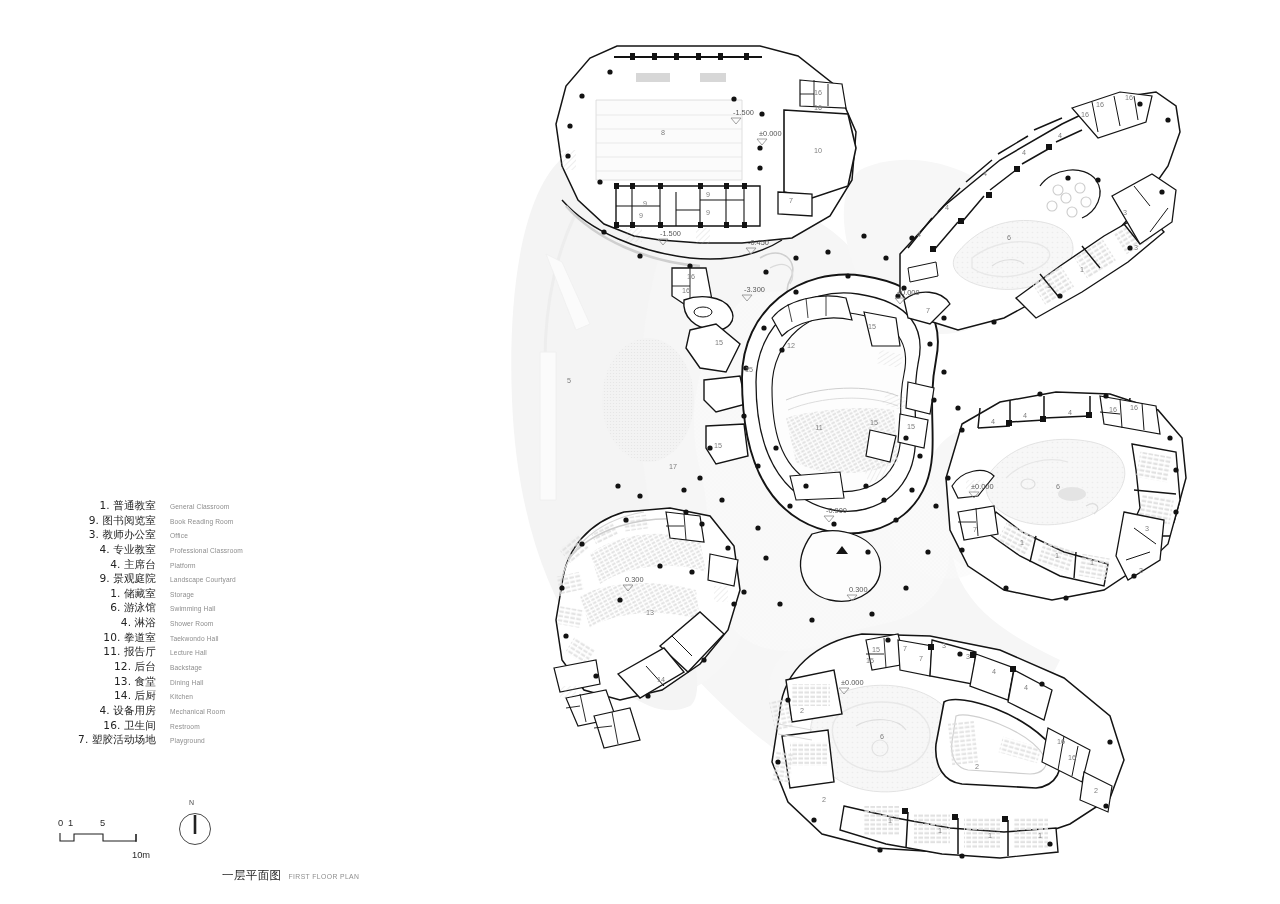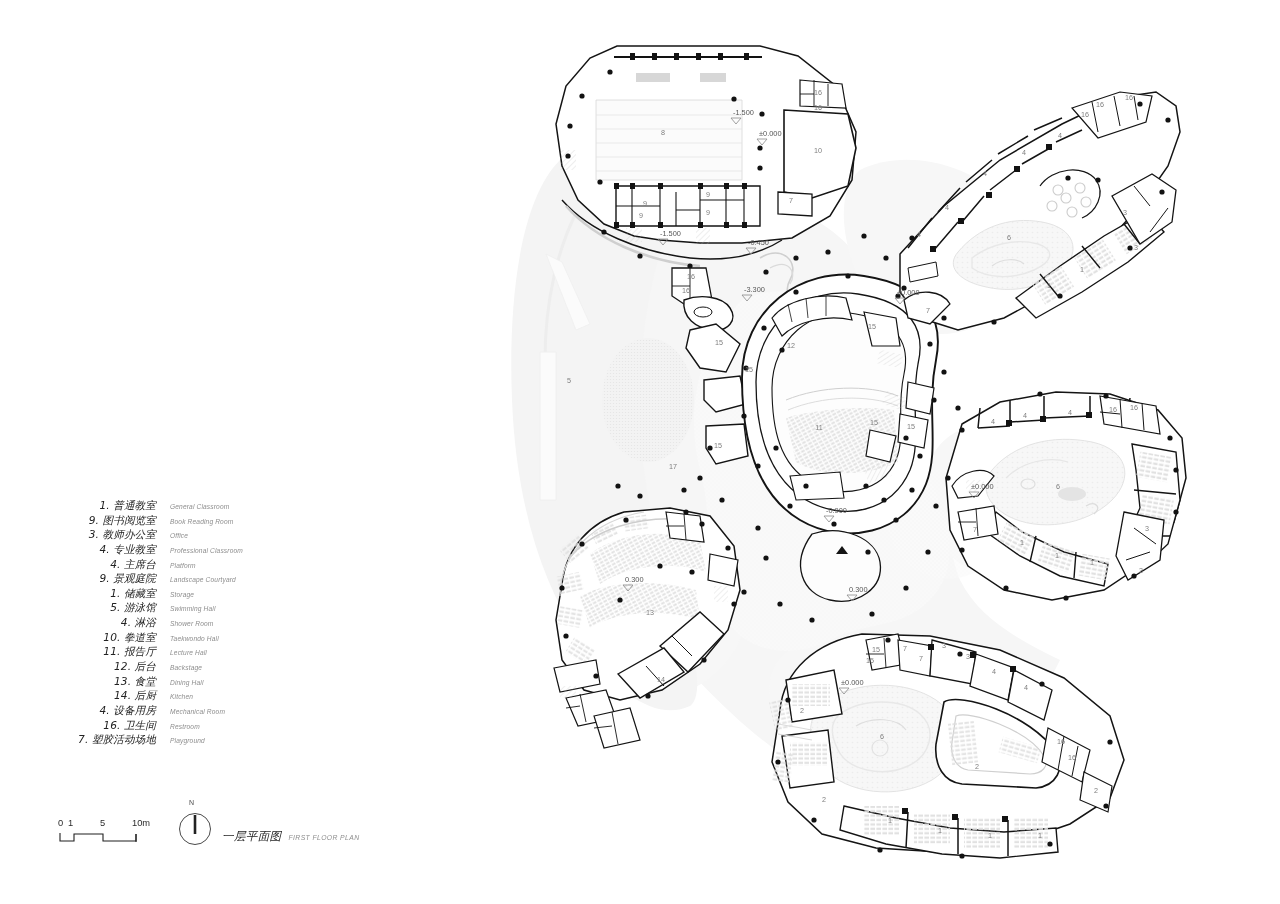--- a/index.html
+++ b/index.html
@@ -6,21 +6,21 @@
   html,body{margin:0;padding:0;background:#ffffff;}
   body{
     width:1280px;height:904px;position:relative;overflow:hidden;
     font-family:"Liberation Sans","DejaVu Sans",sans-serif;
     color:#1a1a1a;
   }
   #sheet{position:absolute;inset:0;}
 
   
   #legend{
-    position:absolute;left:58px;top:498px;width:250px;font-style:italic;
+    position:absolute;left:58px;top:498px;width:250px;
   }
   .legend-row{
     display:flex;align-items:baseline;height:14.65px;line-height:14.65px;
   }
   .legend-num{
     width:98px;text-align:right;
     font-size:10.6px;color:#232323;white-space:nowrap;
     font-family:"DejaVu Sans","Liberation Sans",sans-serif;
     letter-spacing:.1px;
   }
@@ -41,21 +41,21 @@
 
   
   #north{position:absolute;left:172px;top:801px;width:46px;height:50px;}
   #north .nlabel{
     position:absolute;left:17px;top:-2px;font-size:7px;color:#4a4a4a;
     font-family:"Liberation Sans",sans-serif;
   }
 
   
   #plan-title{
-    position:absolute;left:222px;top:829px;display:flex;align-items:baseline;font-style:italic;
+    position:absolute;left:222px;top:868px;display:flex;align-items:baseline;
   }
   #plan-title .cn{
     font-size:11.5px;color:#1d1d1d;letter-spacing:.4px;
     font-family:"DejaVu Sans","Liberation Sans",sans-serif;
   }
   #plan-title .en{
     font-size:6.8px;color:#8d8d8d;margin-left:7px;letter-spacing:.4px;
     font-family:"Liberation Sans",sans-serif;
   }
 
@@ -791,21 +791,21 @@
       </div>
       <div class="legend-row">
         <span class="legend-num">9. 景观庭院</span>
         <span class="legend-en">Landscape Courtyard</span>
       </div>
       <div class="legend-row">
         <span class="legend-num">1. 储藏室</span>
         <span class="legend-en">Storage</span>
       </div>
       <div class="legend-row">
-        <span class="legend-num">5. 游泳馆</span>
+        <span class="legend-num">6. 游泳馆</span>
         <span class="legend-en">Swimming Hall</span>
       </div>
       <div class="legend-row">
         <span class="legend-num">4. 淋浴</span>
         <span class="legend-en">Shower Room</span>
       </div>
       <div class="legend-row">
         <span class="legend-num">10. 拳道室</span>
         <span class="legend-en">Taekwondo Hall</span>
       </div>
@@ -837,21 +837,21 @@
         <span class="legend-num">7. 塑胶活动场地</span>
         <span class="legend-en">Playground</span>
       </div>
     </div>
 
   <div id="scalebar">
     <div class="sb-labels">
       <span style="left:0px;">0</span>
       <span style="left:10px;">1</span>
       <span style="left:42px;">5</span>
-      <span style="left:74px;">10m</span>
+      <span style="left:74px;margin-top:32px;">10m</span>
     </div>
     <svg width="130" height="16">
       <path d="M2,2 L2,10 L16,10 L16,3 L45,3 L45,10 L78,10 L78,3" fill="none" stroke="#1f1f1f" stroke-width="1.1"></path>
       <path d="M78,3 L78,11" stroke="#1f1f1f" stroke-width="1.1"></path>
       <path d="M2,10 L78,10" stroke="#1f1f1f" stroke-width="1.1" opacity="0"></path>
     </svg>
   </div>
 
   <div id="north">
     <span class="nlabel">N</span>

